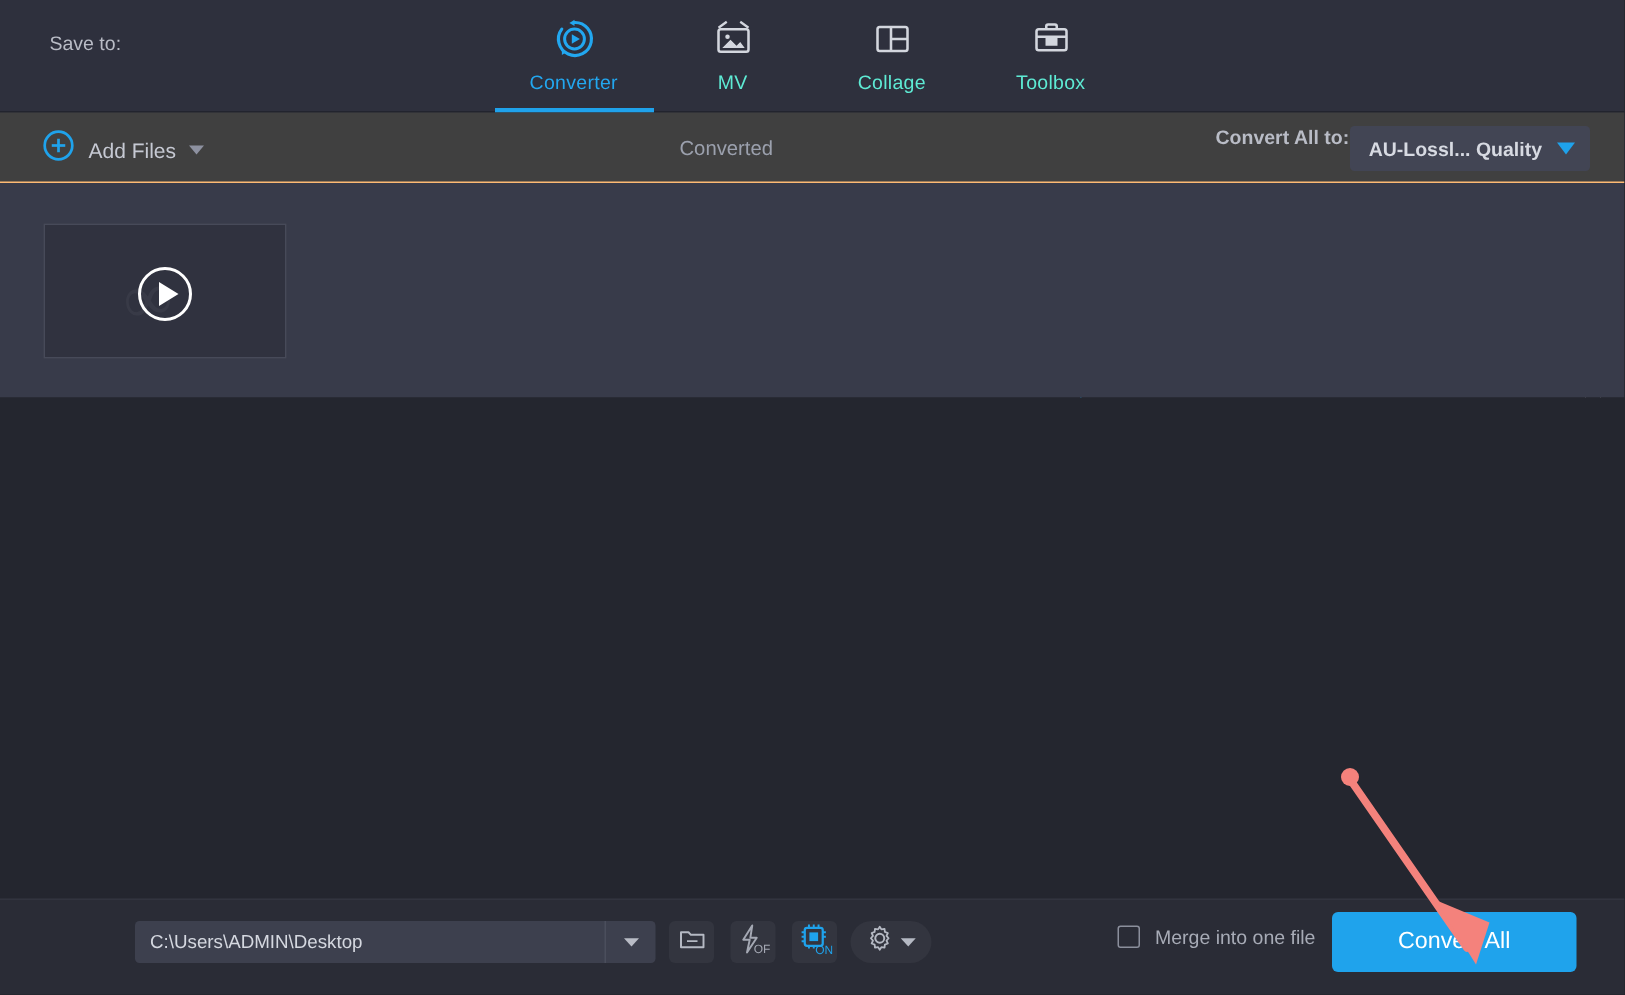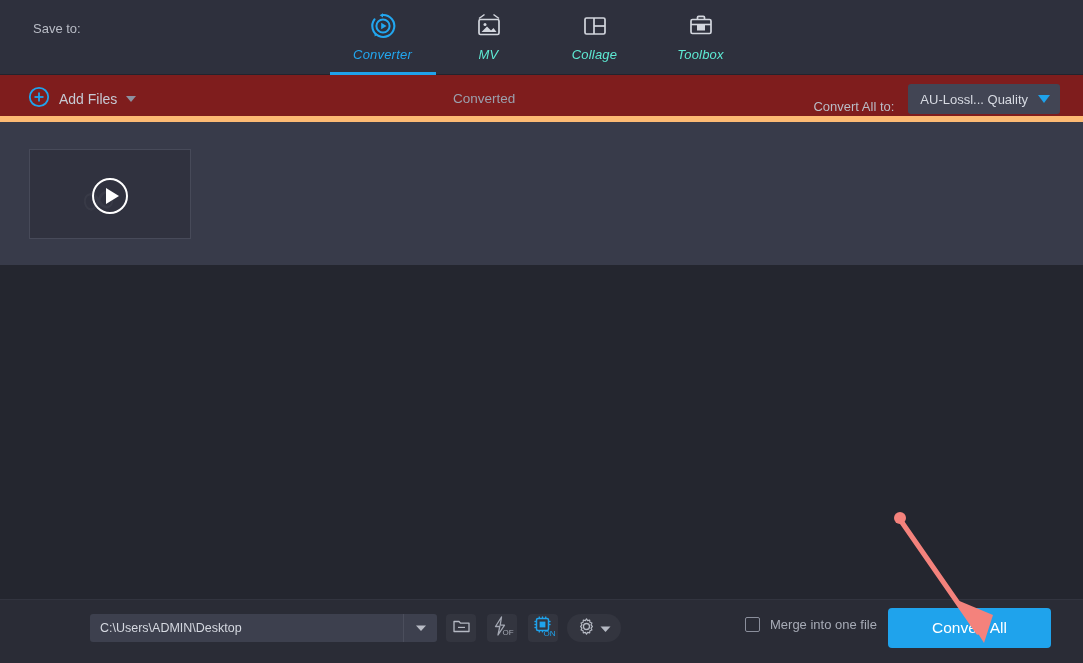--- a/index.html
+++ b/index.html
@@ -9,61 +9,60 @@
     font-family: "Liberation Sans", sans-serif;
     overflow: hidden;
   }
   #app { position: relative; width: 1083px; height: 663px; }
 
   
   .topnav {
     position: absolute; left: 0; top: 0; width: 1083px; height: 75px;
     background: #2e303d;
     border-bottom: 1px solid #22242e;
-    font-style: italic;
   }
   .navitems { display: flex; justify-content: center; gap: 0; height: 75px; }
   .navitem {
     width: 106px; height: 75px;
     display: flex; flex-direction: column; align-items: center; justify-content: flex-start;
     padding-top: 10px; cursor: pointer; position: relative;
   }
   .navitem .glyph { height: 32px; display: flex; align-items: center; justify-content: center; }
   .navitem .lbl {
     font-size: 13px; color: #5eead4; margin-top: 5px; letter-spacing: .2px;
   }
   .navitem.active .lbl { color: #22a7f0; }
   .navitem.active::after {
     content: ""; position: absolute; left: 0; bottom: 0;
     width: 106px; height: 3px; background: #1fa2eb;
   }
 
   
   .toolbar {
     position: absolute; left: 0; top: 75px; width: 1083px; height: 47px;
-    background: #7f1d1d; border-bottom: 6px solid #fdba74;
+    background: #404040; border-bottom: 1px solid #fdba74;
   }
   .addfiles {
     position: absolute; left: 28px; top: 11px;
     display: flex; align-items: center; gap: 9px; cursor: pointer;
   }
   .addfiles .lbl { font-size: 14px; color: #c6c9d3; }
   .caret-gray {
     width: 0; height: 0; border-left: 5px solid transparent; border-right: 5px solid transparent;
     border-top: 6px solid #8d91a0;
   }
   .seg-tabs { position: absolute; left: 433px; top: 8px; display: flex; align-items: center; gap: 0; }
   .seg {
     height: 30px; padding: 0 20px; border-radius: 15px;
     display: flex; align-items: center; justify-content: center;
     font-size: 13.5px; color: #9ba0ad; cursor: pointer;
   }
   .seg.on { background: #272934; color: #ffffff; }
   .convall {
-    position: absolute; right: 23px; top: 9px; display: flex; align-items: flex-end; gap: 14px;
+    position: absolute; right: 23px; top: 9px; display: flex; align-items: flex-start; gap: 1px; font-weight: bold;
   }
   .convall .lab { font-size: 13px; color: #b9bcc6; }
   .qualdd {
     height: 30px; background: #424554; border-radius: 3px;
     display: flex; align-items: center; gap: 10px; padding: 0 10px 0 12px; cursor: pointer;
   }
   .qualdd .t { font-size: 13px; color: #d7dae2; }
   .caret-blue {
     width: 0; height: 0; border-left: 6px solid transparent; border-right: 6px solid transparent;
     border-top: 8px solid #1fa2eb;

